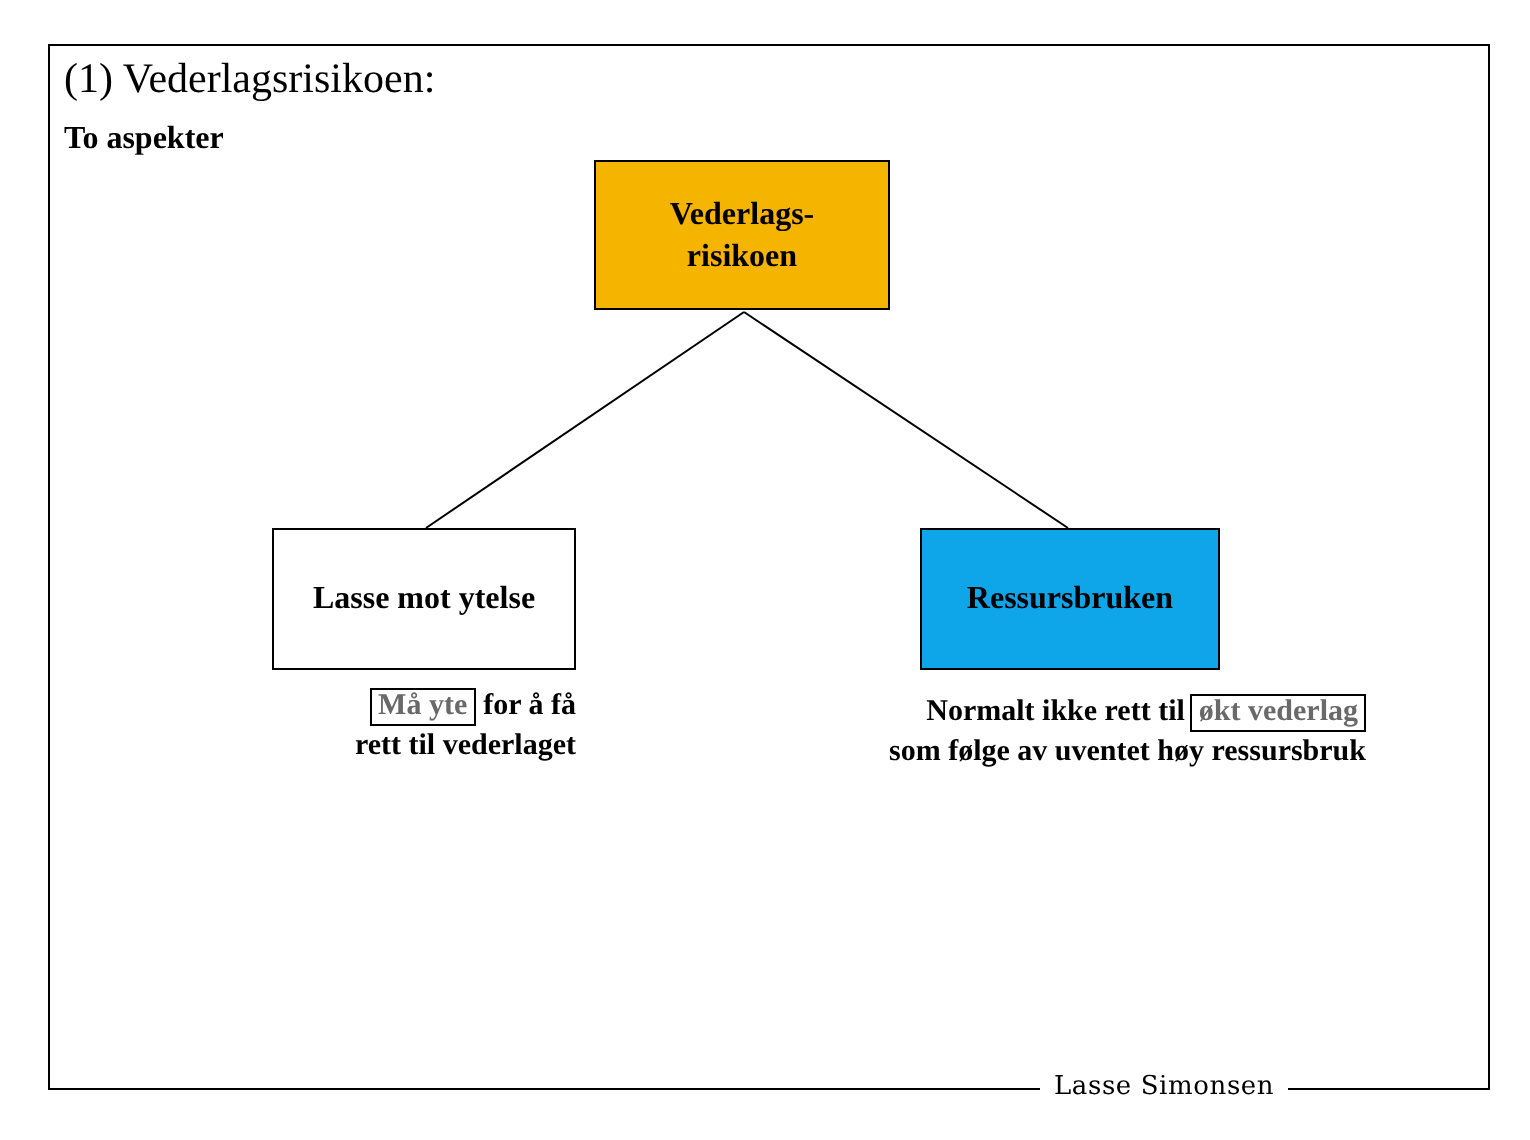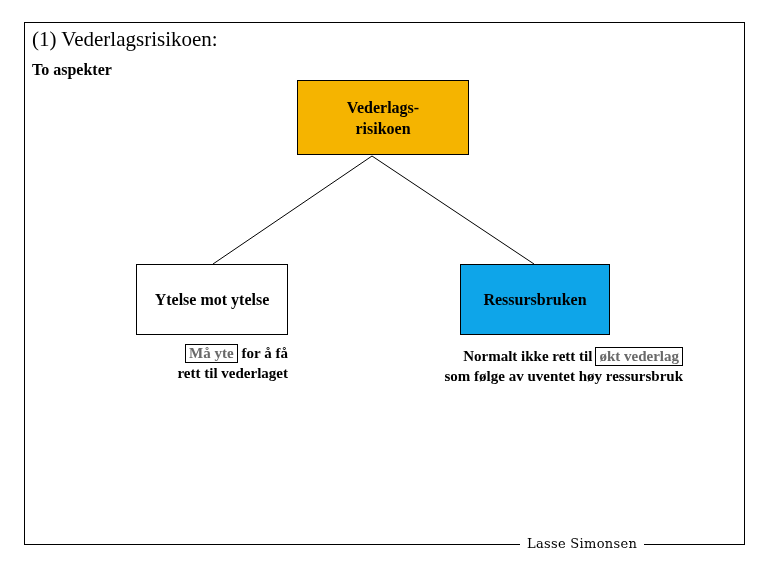--- a/index.html
+++ b/index.html
@@ -62,21 +62,21 @@
     border: 1px solid #000000;
     display: flex;
     align-items: center;
     justify-content: center;
     text-align: center;
   }
 
   #node-root {
     left: 297px;
     top: 80px;
-    width: 172px;
+    width: 148px;
     height: 75px;
     background: #F5B400;
     font-size: 16px;
     font-weight: bold;
     line-height: 21px;
   }
 
   #node-left {
     left: 136px;
     top: 264px;
@@ -165,21 +165,21 @@
   </svg>
 
   <div class="node" id="node-root">
     <div>
       <span>Vederlags-</span><br>
       <span>risikoen</span>
     </div>
   </div>
 
   <div class="node" id="node-left">
-    <span>Ytelse mot ytelse</span>
+    <span>Lasse mot ytelse</span>
   </div>
 
   <div class="node" id="node-right">
     <span>Ressursbruken</span>
   </div>
 
   <div class="caption" id="caption-left">
     <span class="hl">Må yte</span><span style="padding-left:4px;">for å få</span><br>
     <span>rett til vederlaget</span>
   </div>

